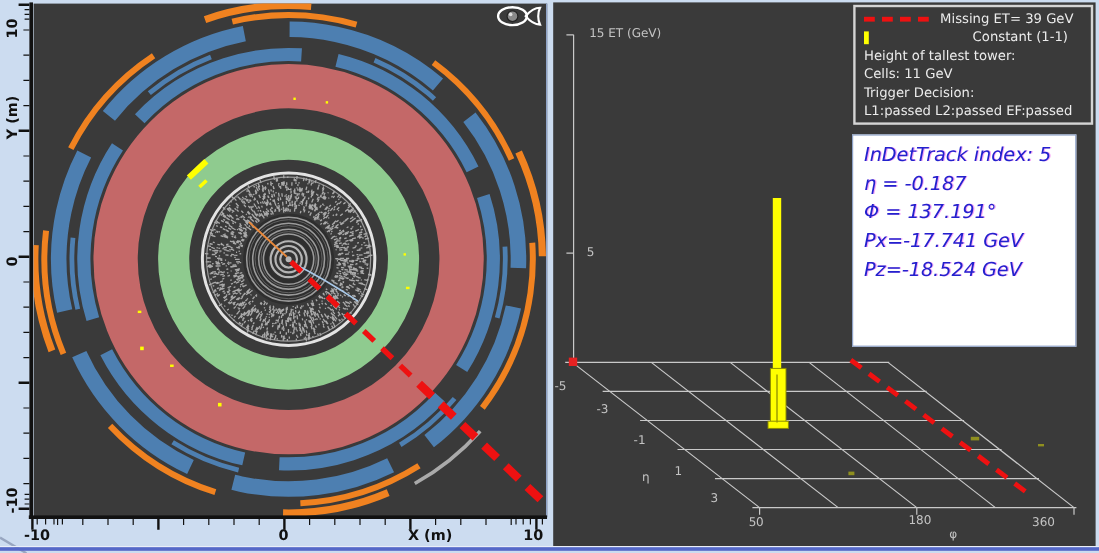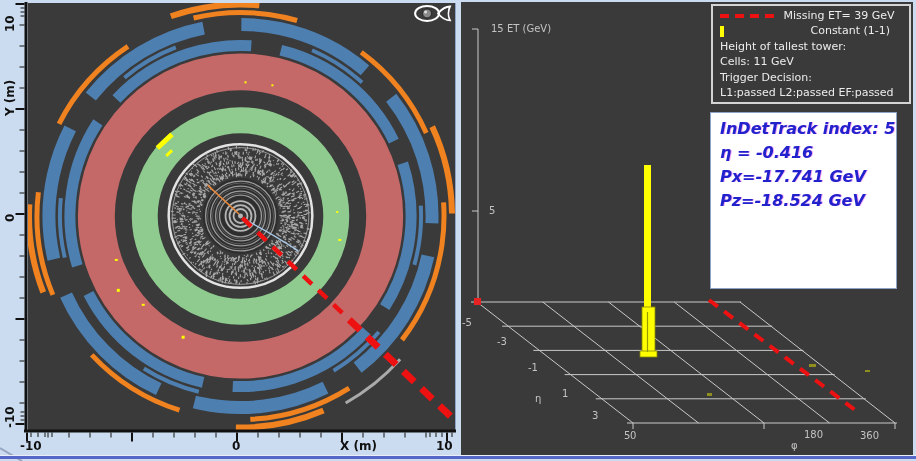--- a/index.html
+++ b/index.html
@@ -30,21 +30,21 @@
                 font-size:11px; color:#ececec; }
   .legend-row { display:flex; align-items:center; height:14px; line-height:14px; }
   .legend-row .stretch { flex:1; }
   #missing-et-row .stretch { text-align:center; }
   #constant-row .stretch { text-align:right; padding-right:12px; }
 
   #track-info-box { position:absolute; left:249px; top:110px; width:187px; height:177px;
                     background:#ffffff; border:1px solid #8ea2c8; padding:4px 0 0 9px; }
   #track-info-box div { font-style:italic; font-size:16px; line-height:24px;
                         color:var(--c-info,#2222cd); white-space:nowrap;
-                        text-shadow:1px 0 0 rgba(230,0,230,0.35);font-weight:bold; }
+                        text-shadow:1px 0 0 rgba(230,0,230,0.35); }
   #track-info-title { font-size:17px; }
 
   #bottom-edge { position:absolute; left:0; top:456px; width:916px; height:3px; background:#5568c8; }
   #bottom-edge-hl { position:absolute; left:0; top:455px; width:916px; height:1px; background:#e9eef8; }
 </style>
 </head>
 <body>
 
 <div id="root" style="--c-red: #ee1111; --c-tower: #ffff00; --c-hcal: #c46868; --c-ecal: #8fcb8f; --c-mublue: #4d7fb1; --c-muorange: #f08220; --c-trkblue: #a9c9e9; --c-trkorange: #e8883a; --c-info: #2222cd;">
 
@@ -244,21 +244,21 @@
 
     <span class="lego-label" style="left:1px;   top:315px;">-5</span>
     <span class="lego-label" style="left:36px;  top:334px;">-3</span>
     <span class="lego-label" style="left:67px;  top:360px;">-1</span>
     <span class="lego-label" style="left:101px; top:386px;">1</span>
     <span class="lego-label" style="left:131px; top:408px;">3</span>
     <span class="lego-label" style="left:163px; top:428px;">5</span>
     <span class="lego-label" style="left:74px;  top:391px;">η</span>
 
     <span class="lego-label" style="left:169px; top:428px;">0</span>
-    <span class="lego-label" style="left:296px; top:427px;margin-left:47px;">180</span>
+    <span class="lego-label" style="left:296px; top:427px;">180</span>
     <span class="lego-label" style="left:399px; top:428px;">360</span>
     <span class="lego-label" style="left:330px; top:438px;">φ</span>
 
     <div id="legend-box">
       <div class="legend-row" id="missing-et-row">
         <svg width="56" height="6">
           <g style="fill:var(--c-red)">
               <rect x="0" y="1" width="9" height="4"></rect>
               <rect x="15" y="1" width="9" height="4"></rect>
           <rect x="30" y="1" width="9" height="4"></rect>
@@ -274,21 +274,22 @@
         <span class="stretch">Constant (1-1)</span>
       </div>
       <div class="legend-row">Height of tallest tower:</div>
       <div class="legend-row">Cells: 11 GeV</div>
       <div class="legend-row">Trigger Decision:</div>
       <div class="legend-row">L1:passed L2:passed EF:passed</div>
     </div>
 
     <div id="track-info-box">
       <div id="track-info-title">InDetTrack index: 5</div>
-      <div>η = -0.416</div>
+      <div>η = -0.187</div>
+      <div>Φ = 137.191°</div>
       <div>Px=-17.741 GeV</div>
       <div>Pz=-18.524 GeV</div>
     </div>
   </div>
 
   <div id="bottom-edge-hl"></div>
   <div id="bottom-edge"></div>
 </div>
 
 </body></html>

